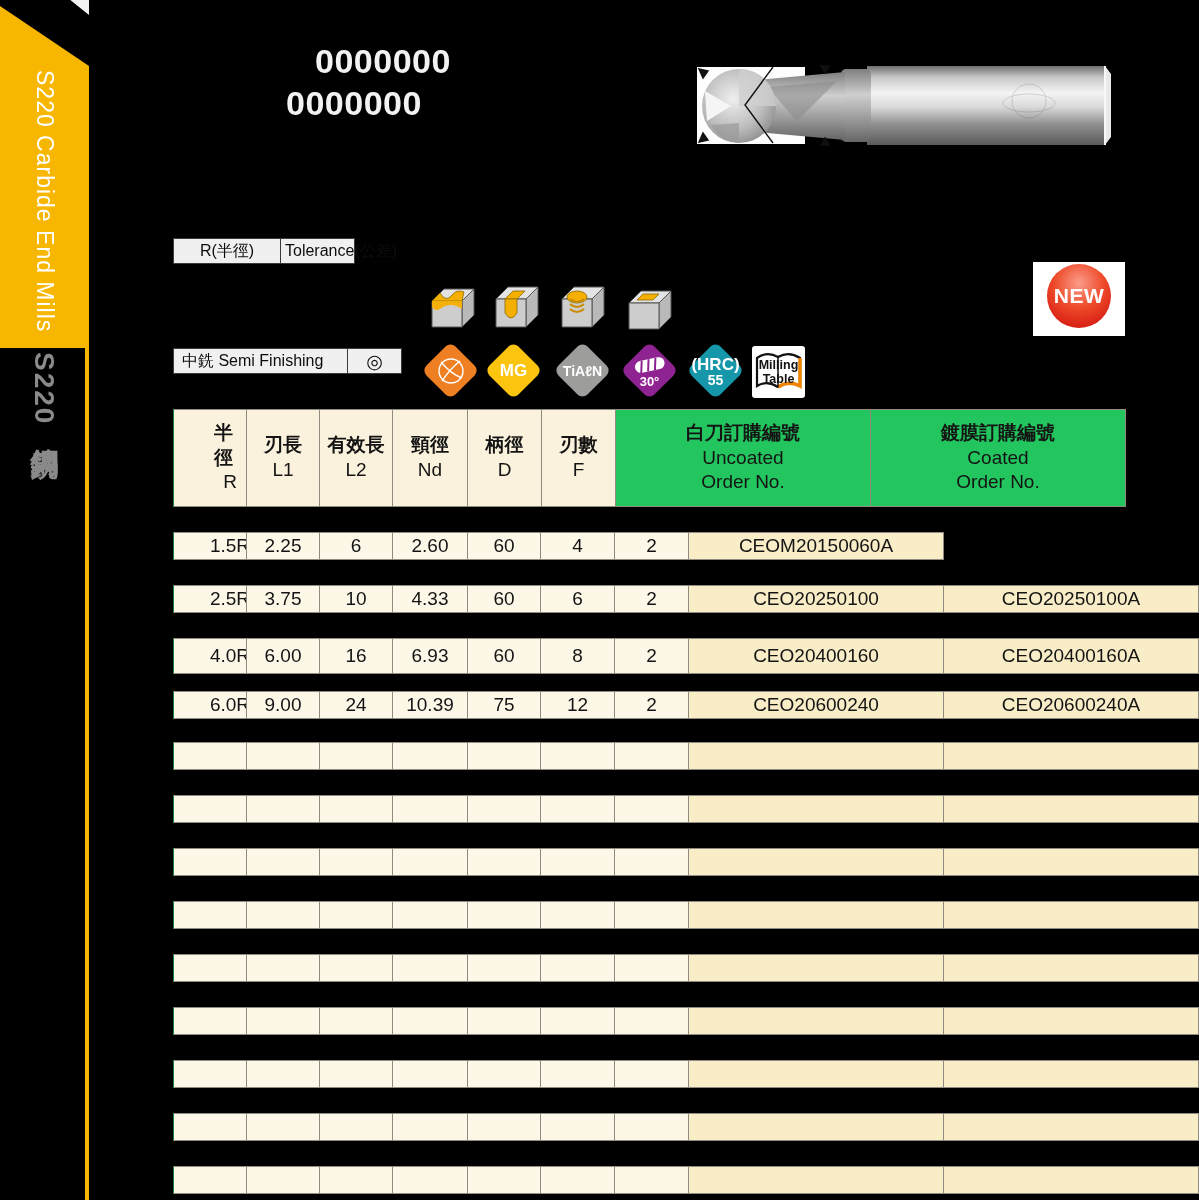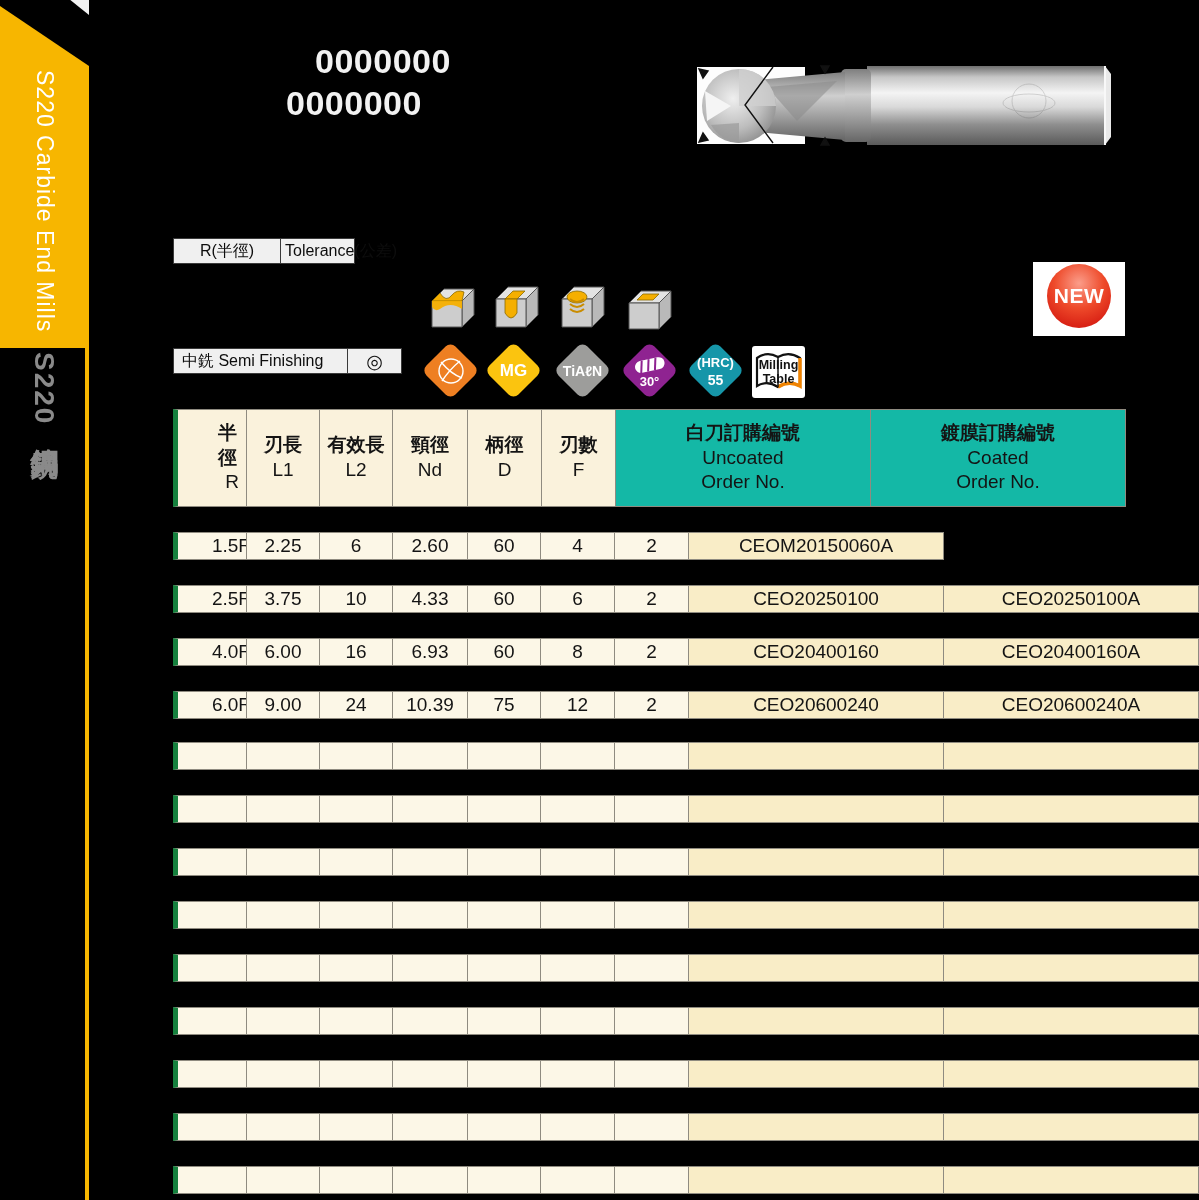--- a/index.html
+++ b/index.html
@@ -43,42 +43,42 @@
   .app-icon{position:absolute;top:283px;width:50px;height:48px;}
 
   
   .badge{position:absolute;top:343px;width:55px;height:55px;}
   .diamond{position:absolute;inset:7px;transform:rotate(45deg);border-radius:7px;}
   .badge-label{position:absolute;inset:0;display:flex;align-items:center;justify-content:center;
     color:#fff;font-weight:bold;}
   .badge-sub{position:absolute;left:0;right:0;top:31px;text-align:center;color:#fff;
     font-weight:bold;font-size:13px;}
   .badge-top{position:absolute;left:0;right:0;top:12px;text-align:center;color:#fff;
-    font-weight:bold;font-size:13px;letter-spacing:0;}
+    font-weight:bold;font-size:17px;letter-spacing:0;}
   .mt-box{position:absolute;left:752px;top:346px;width:53px;height:52px;background:#fff;border-radius:3px;}
   .mt-text{position:absolute;inset:0;display:flex;flex-direction:column;align-items:center;
     justify-content:center;color:#111;font-size:12.5px;font-weight:bold;line-height:1.15;}
 
   
   .new-box{position:absolute;left:1033px;top:262px;width:92px;height:74px;background:#fff;}
   .new-circle{position:absolute;left:14px;top:2px;width:64px;height:64px;border-radius:50%;
     background:radial-gradient(circle at 50% 30%,#fb9d8a 0%,#ee4a2a 45%,#cf0f0b 95%);
     display:flex;align-items:center;justify-content:center;}
   .new-circle span{color:#fff;font-weight:bold;font-size:21px;letter-spacing:0.5px;}
 
   
   .row{position:absolute;left:173px;width:1026px;display:flex;box-sizing:border-box;}
   .cell{box-sizing:border-box;height:100%;border:1px solid #8f8b80;border-left:none;
     display:flex;flex-direction:column;align-items:center;justify-content:center;
     font-size:19px;color:#141414;line-height:1.3;overflow:hidden;}
-  .cell.first{border-left:5px solid #15803d;padding-left:40px;}
+  .cell.first{border-left:1px solid #15803d;padding-left:40px;}
   .c-spec{background:#FCF7E7;}
   .c-order{background:#F9EDC7;}
   .h-spec{background:#FAF2DC;}
-  .h-order{background:#14b8a6;}
+  .h-order{background:#22c55e;}
   .hd-zh{font-weight:bold;font-size:19px;}
   .hd-en{font-size:19px;}
 </style>
 </head>
 <body>
 
 <div class="sheet">
 
   <div class="corner-white"></div>
   <div class="ribbon"></div>
@@ -303,21 +303,21 @@
         <div class="cell c-spec first" style="width: 74px;">2.5R</div>
         <div class="cell c-spec" style="width: 73px;">3.75</div>
         <div class="cell c-spec" style="width: 73px;">10</div>
         <div class="cell c-spec" style="width: 75px;">4.33</div>
         <div class="cell c-spec" style="width: 73px;">60</div>
         <div class="cell c-spec" style="width: 74px;">6</div>
         <div class="cell c-spec" style="width: 74px;">2</div>
         <div class="cell c-order" style="width: 255px;">CEO20250100</div>
         <div class="cell c-order" style="width: 255px;">CEO20250100A</div>
       </div>
-      <div class="row" style="top: 638px; height: 28px;">
+      <div class="row" style="top: 638px; height: 36px;">
         <div class="cell c-spec first" style="width: 74px;">4.0R</div>
         <div class="cell c-spec" style="width: 73px;">6.00</div>
         <div class="cell c-spec" style="width: 73px;">16</div>
         <div class="cell c-spec" style="width: 75px;">6.93</div>
         <div class="cell c-spec" style="width: 73px;">60</div>
         <div class="cell c-spec" style="width: 74px;">8</div>
         <div class="cell c-spec" style="width: 74px;">2</div>
         <div class="cell c-order" style="width: 255px;">CEO20400160</div>
         <div class="cell c-order" style="width: 255px;">CEO20400160A</div>
       </div>

